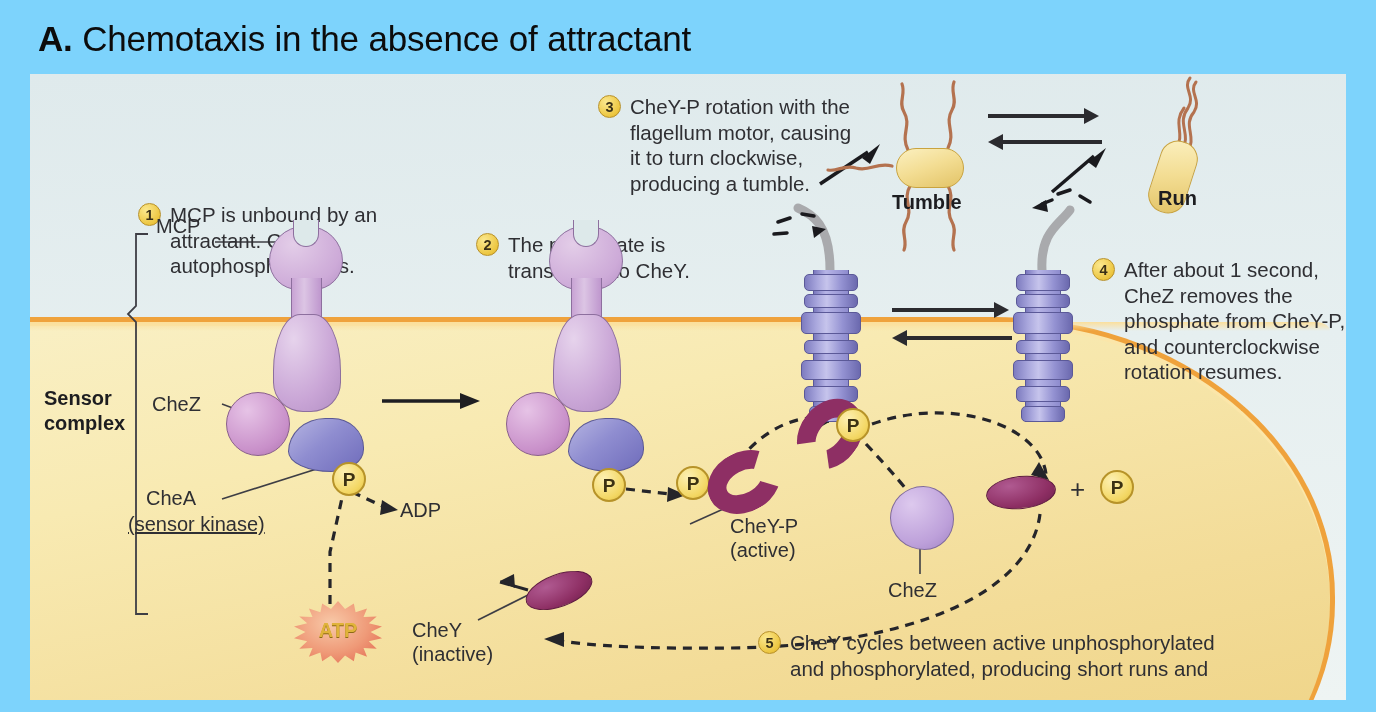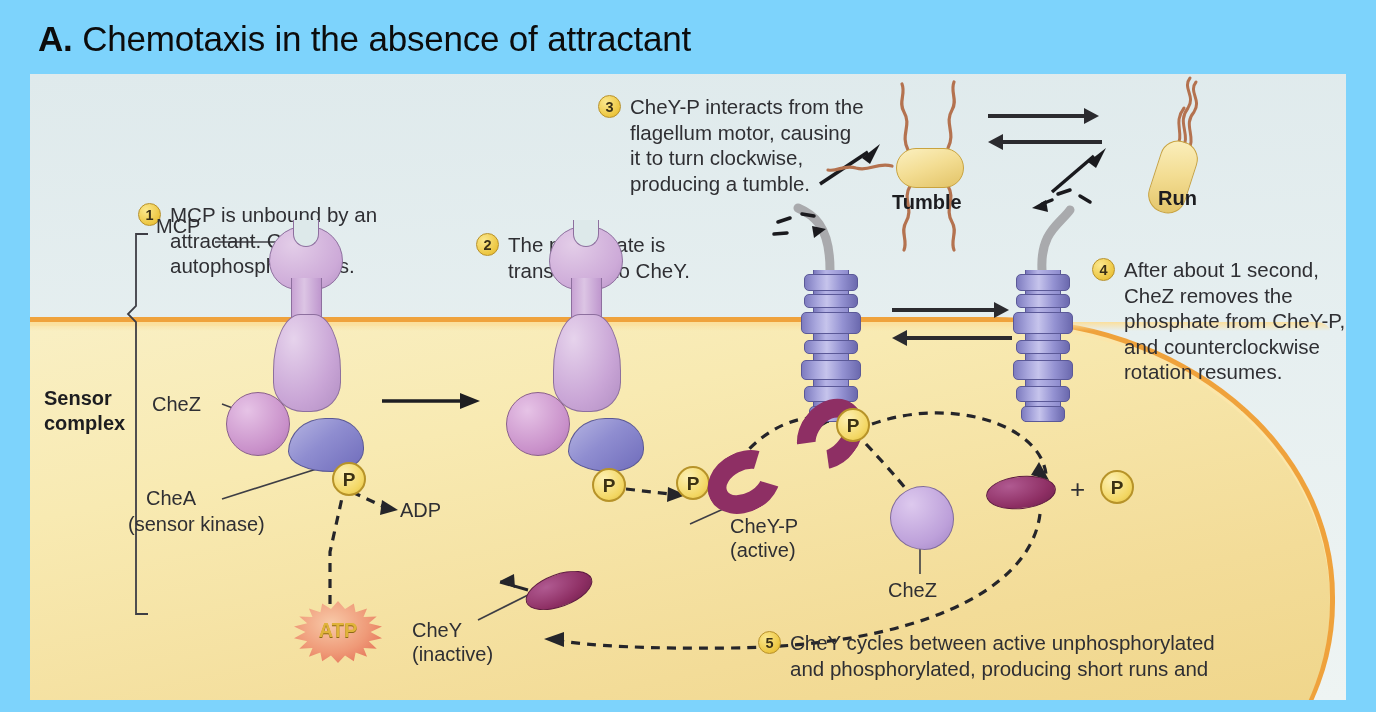--- a/index.html
+++ b/index.html
@@ -378,21 +378,21 @@
     </div>
 
     <div class="step" style="left:478px; top:158px;">
       <span class="num">2</span>
       <div>The phosphate is</div>
       <div>transferred to CheY.</div>
     </div>
 
     <div class="step" style="left:600px; top:20px;">
       <span class="num">3</span>
-      <div>CheY-P interacts from the</div>
+      <div>CheY-P rotation with the</div>
       <div>flagellum motor, causing</div>
       <div>it to turn clockwise,</div>
       <div>producing a tumble.</div>
     </div>
 
     <div class="step" style="left:1094px; top:183px;">
       <span class="num">4</span>
       <div>After about 1 second,</div>
       <div>CheZ removes the</div>
       <div>phosphate from CheY-P,</div>
@@ -407,21 +407,21 @@
     </div>
 
     <div class="lbl bold" style="left:14px; top:312px; line-height:25px;">
       <div>Sensor</div>
       <div>complex</div>
     </div>
 
     <div class="lbl" style="left:126px; top:140px;">MCP</div>
     <div class="lbl" style="left:122px; top:318px;">CheZ</div>
     <div class="lbl" style="left:116px; top:412px;">CheA</div>
-    <div class="lbl" style="left:98px; top:438px;">(sensor kinase)</div>
+    <div class="lbl" style="left:98px; top:438px;text-decoration:underline;">(sensor kinase)</div>
 
     <div class="mcp" style="left:232px; top:152px;">
       <div class="head"></div>
       <div class="notch"></div>
       <div class="neck"></div>
       <div class="body"></div>
     </div>
     <div class="chew" style="left:196px; top:318px;"></div>
     <div class="chea" style="left:258px; top:344px;"></div>
     <div class="pcirc" style="left:302px; top:388px;">P</div>

